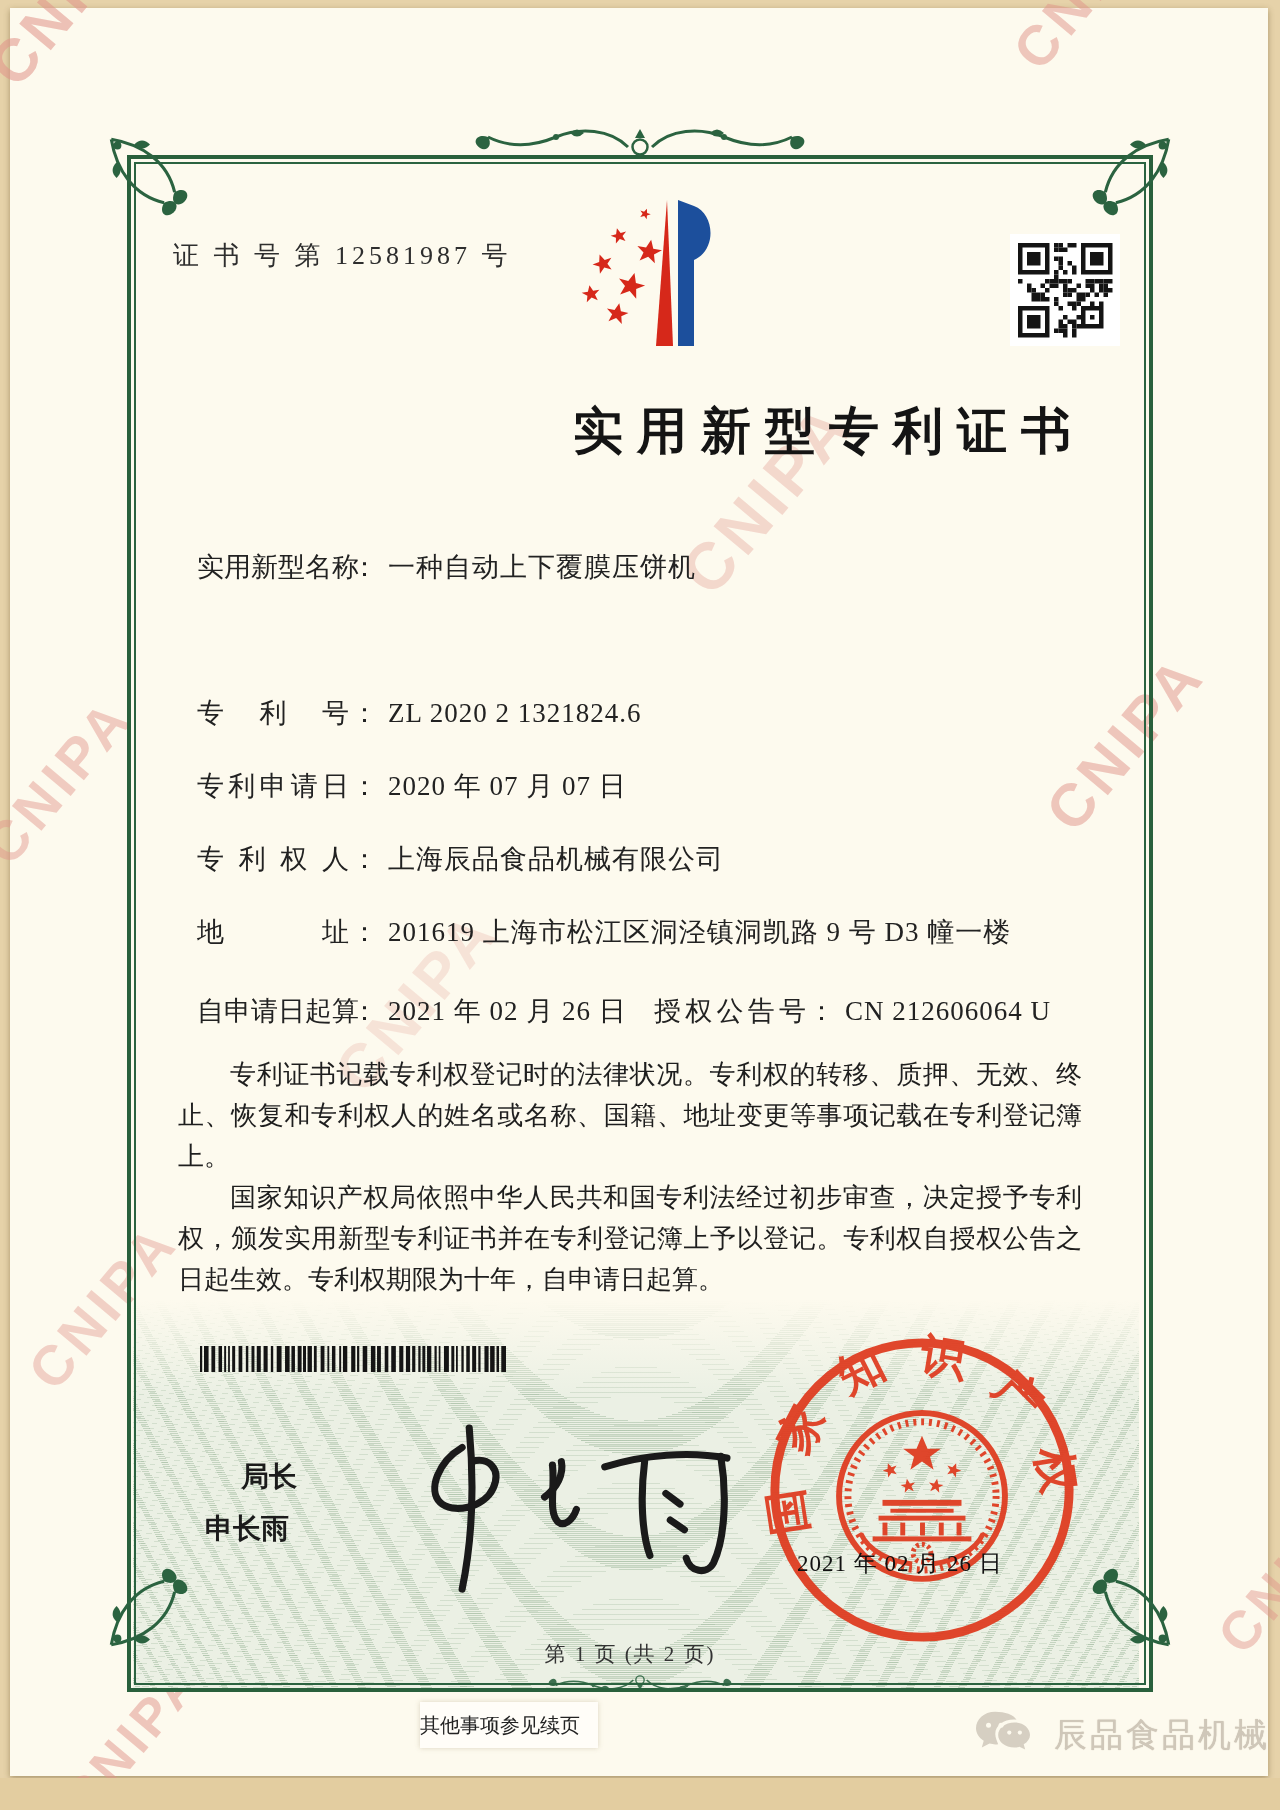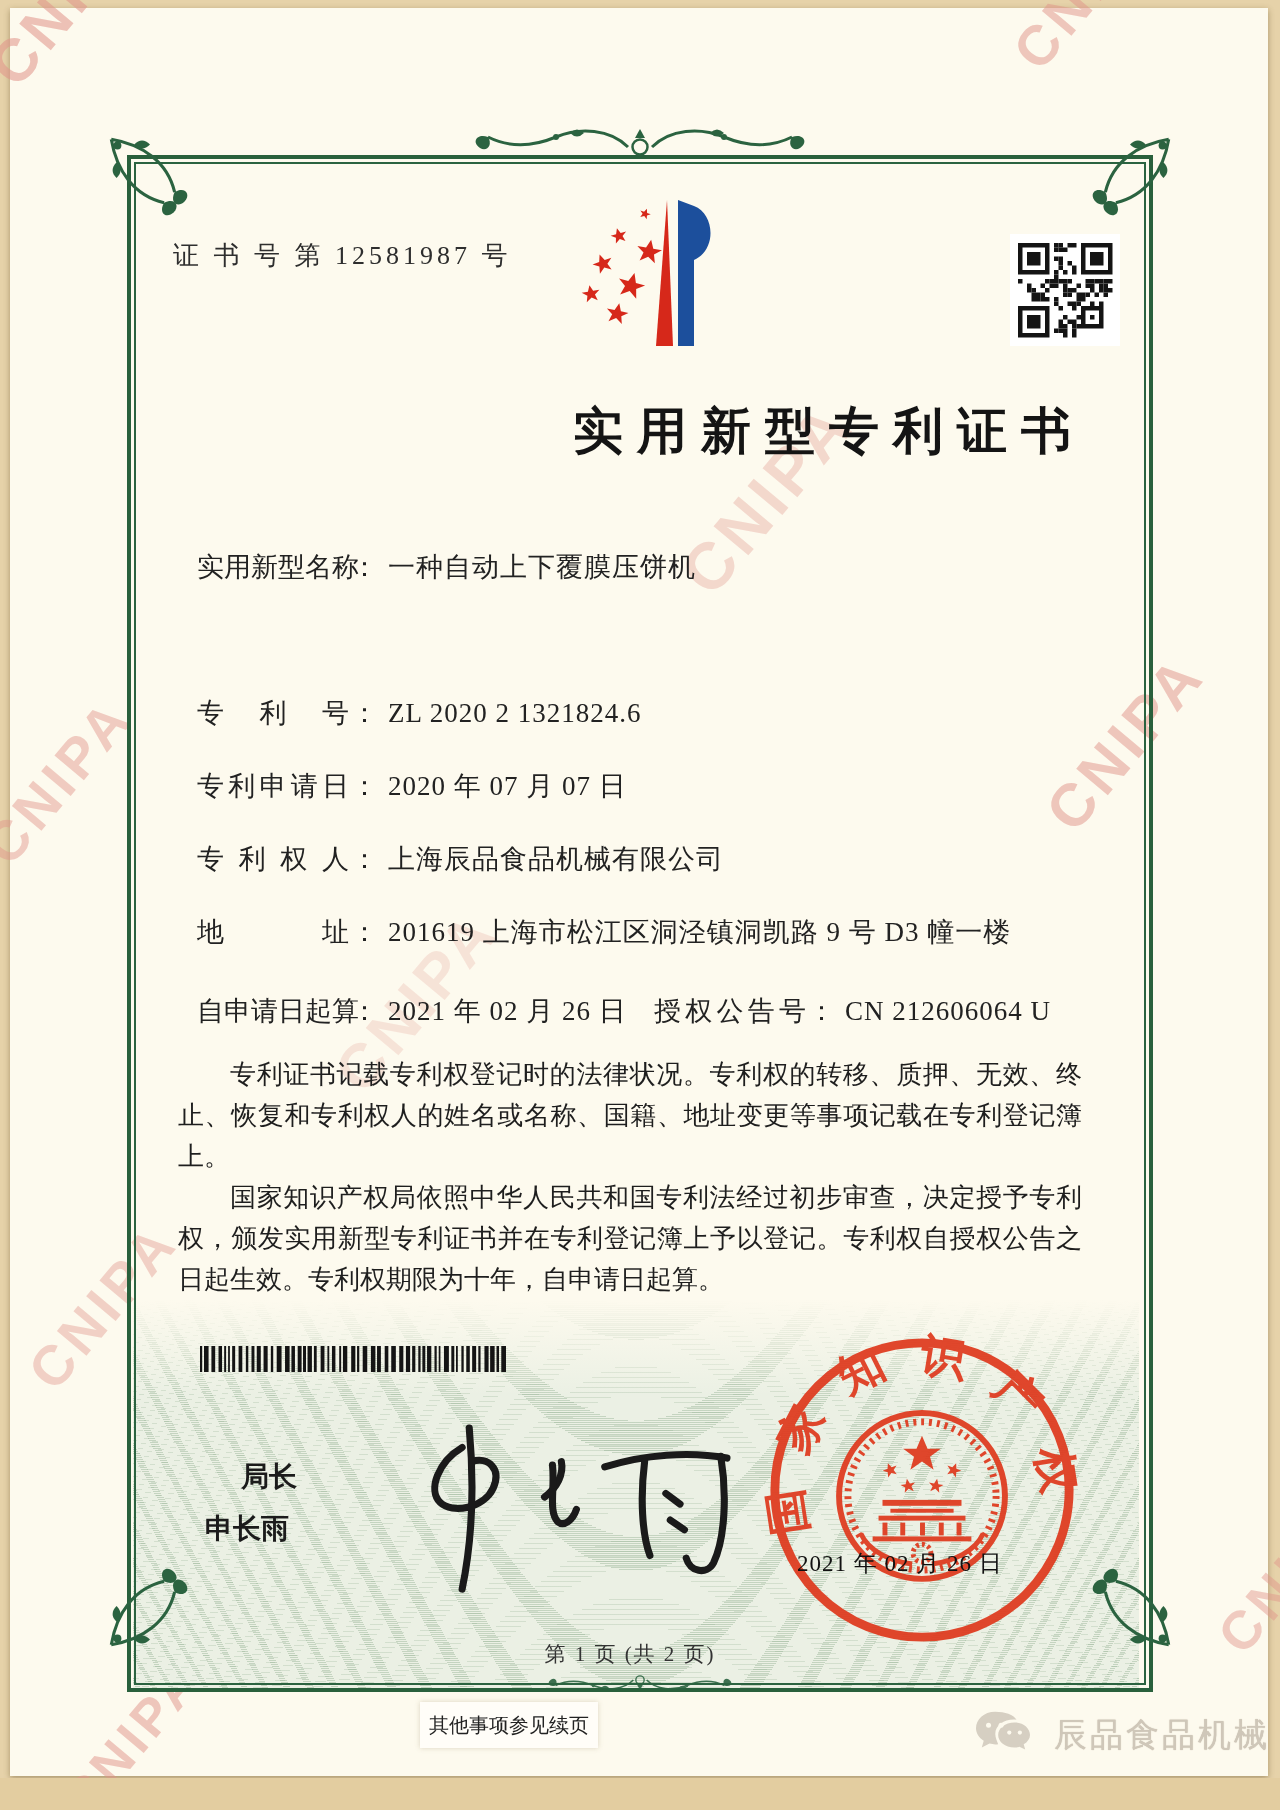--- a/index.html
+++ b/index.html
@@ -65,21 +65,21 @@
   .director-name{position:absolute;left:205px;top:1510px;font-family:"DejaVu Sans","Liberation Sans",sans-serif;
         font-size:28px;font-weight:600;color:#1b1b1b;z-index:5;}
   .signature{position:absolute;left:378px;top:1412px;width:372px;height:178px;z-index:5;}
   .seal{position:absolute;left:764px;top:1332px;width:316px;height:316px;z-index:6;opacity:.93;}
   .seal-date{position:absolute;left:797px;top:1548px;width:250px;font-size:23px;letter-spacing:1px;
         color:#111;z-index:7;white-space:nowrap;}
   .pageinfo{position:absolute;left:175px;top:1640px;width:910px;text-align:center;font-size:21px;
         color:#333;letter-spacing:2px;z-index:7;}
   
   .contbox{position:absolute;left:420px;top:1702px;width:178px;height:46px;background:#fffdf8;
-        box-shadow:0 0 5px rgba(120,100,60,.25);z-index:4;text-align:center;line-height:46px;
+        box-shadow:0 0 5px rgba(120,100,60,.25);z-index:4;text-align:left;line-height:46px;
         font-size:20px;color:#222;}
   .brand{position:absolute;left:972px;top:1706px;display:flex;align-items:center;gap:20px;z-index:4;}
   .brand-text{font-family:"Liberation Sans","DejaVu Sans",sans-serif;font-size:33px;letter-spacing:3px;
         color:#cfc7b9;text-shadow:0 0 1px #beb5a4;}
   .bottom-strip{position:absolute;left:0;bottom:0;width:1280px;height:32px;background:#e3cda0;z-index:8;}
 </style>
 </head>
 <body>
 
 <svg width="0" height="0" style="position:absolute" aria-hidden="true">

